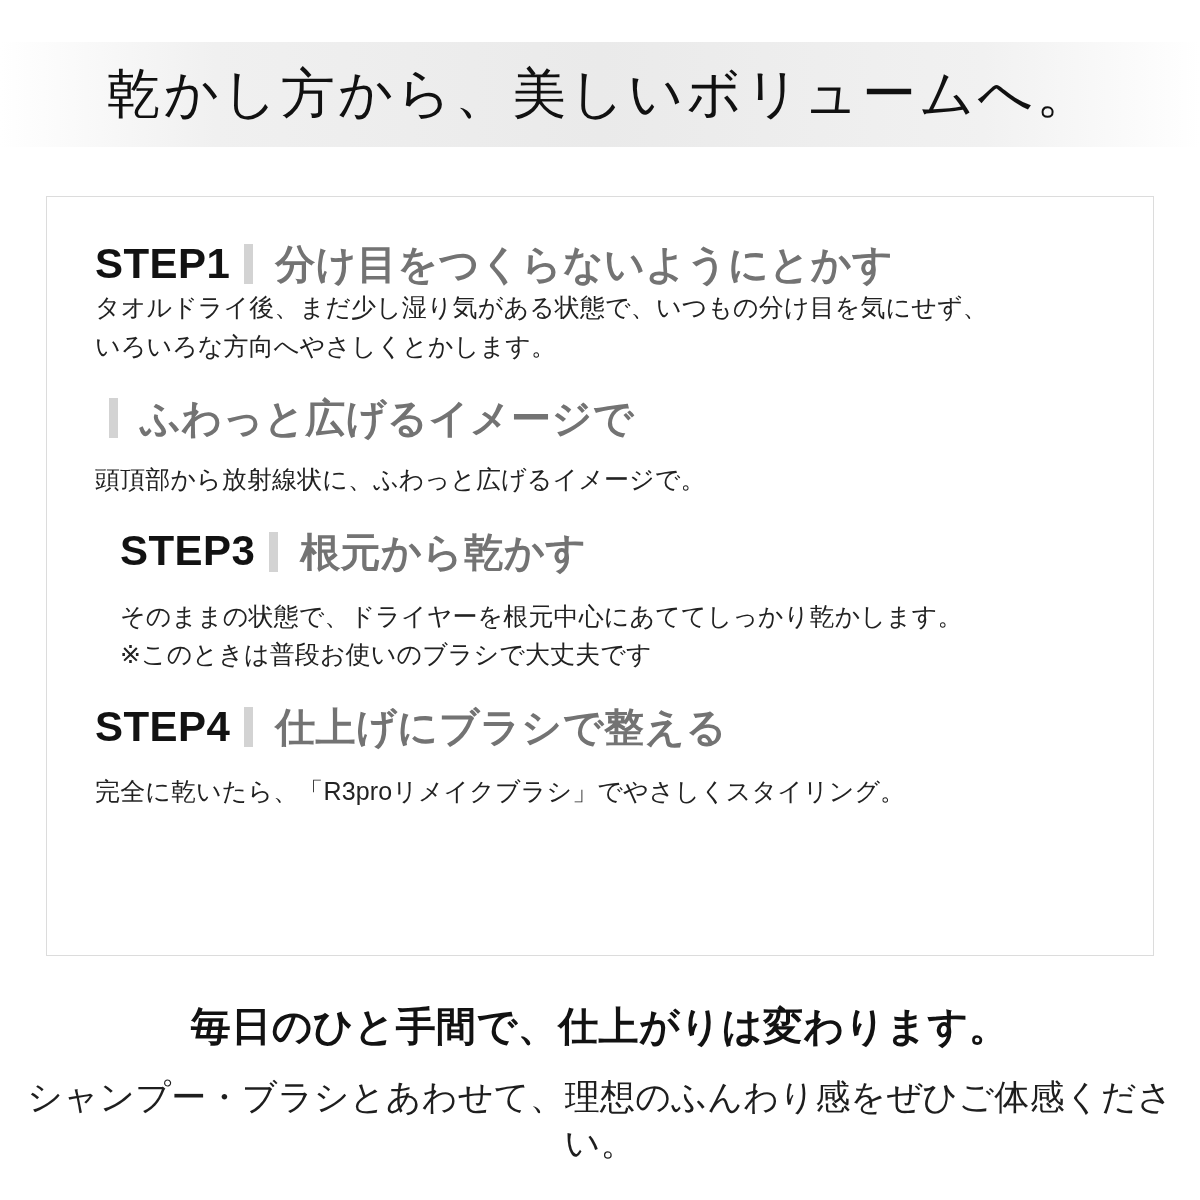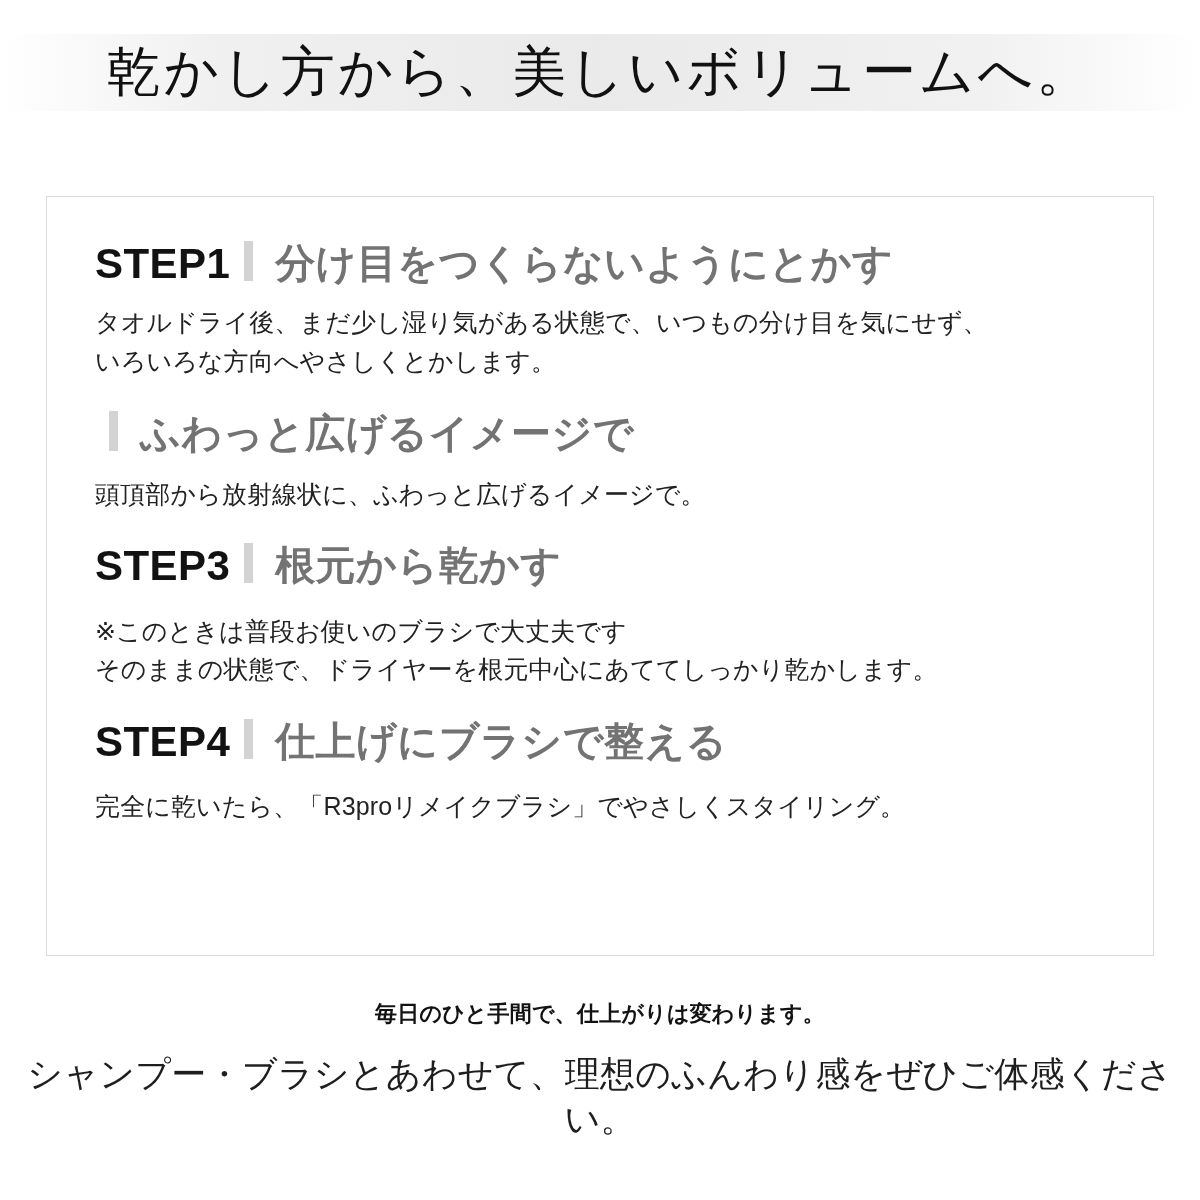--- a/index.html
+++ b/index.html
@@ -20,23 +20,23 @@
     position: relative;
     width: 1200px;
     height: 1200px;
     box-sizing: border-box;
   }
 
   
   .header {
     position: absolute;
     left: 0;
-    top: 34px;
+    top: 42px;
     width: 1200px;
-    height: 77px;
+    height: 105px;
     background: linear-gradient(to right, #ffffff 0%, #f0f0f0 18%, #eaeaea 50%, #f1f1f1 82%, #ffffff 100%);
     display: flex;
     align-items: center;
     justify-content: center;
   }
   .header-title {
     font-family: "Liberation Serif", "DejaVu Serif", serif;
     font-size: 54px;
     letter-spacing: 0.06em;
     color: #111111;
@@ -54,21 +54,21 @@
     border: 1px solid #dcdcdc;
     box-sizing: border-box;
     padding: 44px 48px 0 48px;
   }
 
   .step {
     margin-bottom: 10px;
   }
   .step-head {
     display: flex;
-    align-items: flex-start;
+    align-items: center;
     white-space: nowrap;
   }
   .step-label {
     font-size: 42px;
     font-weight: 700;
     letter-spacing: 0.01em;
     color: #121212;
     line-height: 1.1;
   }
   .step-divider {
@@ -80,51 +80,51 @@
     flex: 0 0 auto;
   }
   .step-title {
     font-size: 40px;
     font-weight: 700;
     color: #737373;
     letter-spacing: 0.01em;
     line-height: 1.1;
   }
   .step-desc {
-    margin-top: 16px;
+    margin-top: 1px;
     font-size: 25px;
     line-height: 1.55;
     color: #222222;
     letter-spacing: 0.005em;
   }
   .step-desc .line {
     display: block;
   }
 
   .step-1 { margin-bottom: 30px; }
   .step-2 { margin-bottom: 30px; }
-  .step-3 { margin-bottom: 30px; }
+  .step-3 { margin-bottom: 30px; margin-left: 25px; }
   .step-4 { margin-bottom: 0; }
 
   .step-2 .step-desc { margin-top: 20px; }
   .step-3 .step-head { margin-top: 14px; }
   .step-3 .step-desc { margin-top: 22px; }
   .step-4 .step-head { margin-top: 24px; }
   .step-4 .step-desc { margin-top: 22px; }
 
   
   .footer {
     position: absolute;
     left: 0;
     top: 1000px;
     width: 1200px;
     text-align: center;
   }
   .footer-head {
-    font-size: 22px;
+    font-size: 40px;
     font-weight: 700;
     color: #121212;
     letter-spacing: 0.01em;
     line-height: 1.3;
   }
   .footer-sub {
     margin-top: 22px;
     font-size: 35px;
     color: #1e1e1e;
     letter-spacing: 0.005em;
@@ -164,22 +164,22 @@
       </div>
     </div>
 
     <div class="step step-3">
       <div class="step-head">
         <span class="step-label">STEP3</span>
         <span class="step-divider"></span>
         <span class="step-title">根元から乾かす</span>
       </div>
       <div class="step-desc">
+        <span class="line">そのままの状態で、ドライヤーを根元中心にあててしっかり乾かします。</span>
         <span class="line">※このときは普段お使いのブラシで大丈夫です</span>
-        <span class="line">そのままの状態で、ドライヤーを根元中心にあててしっかり乾かします。</span>
       </div>
     </div>
 
     <div class="step step-4">
       <div class="step-head">
         <span class="step-label">STEP4</span>
         <span class="step-divider"></span>
         <span class="step-title">仕上げにブラシで整える</span>
       </div>
       <div class="step-desc">

